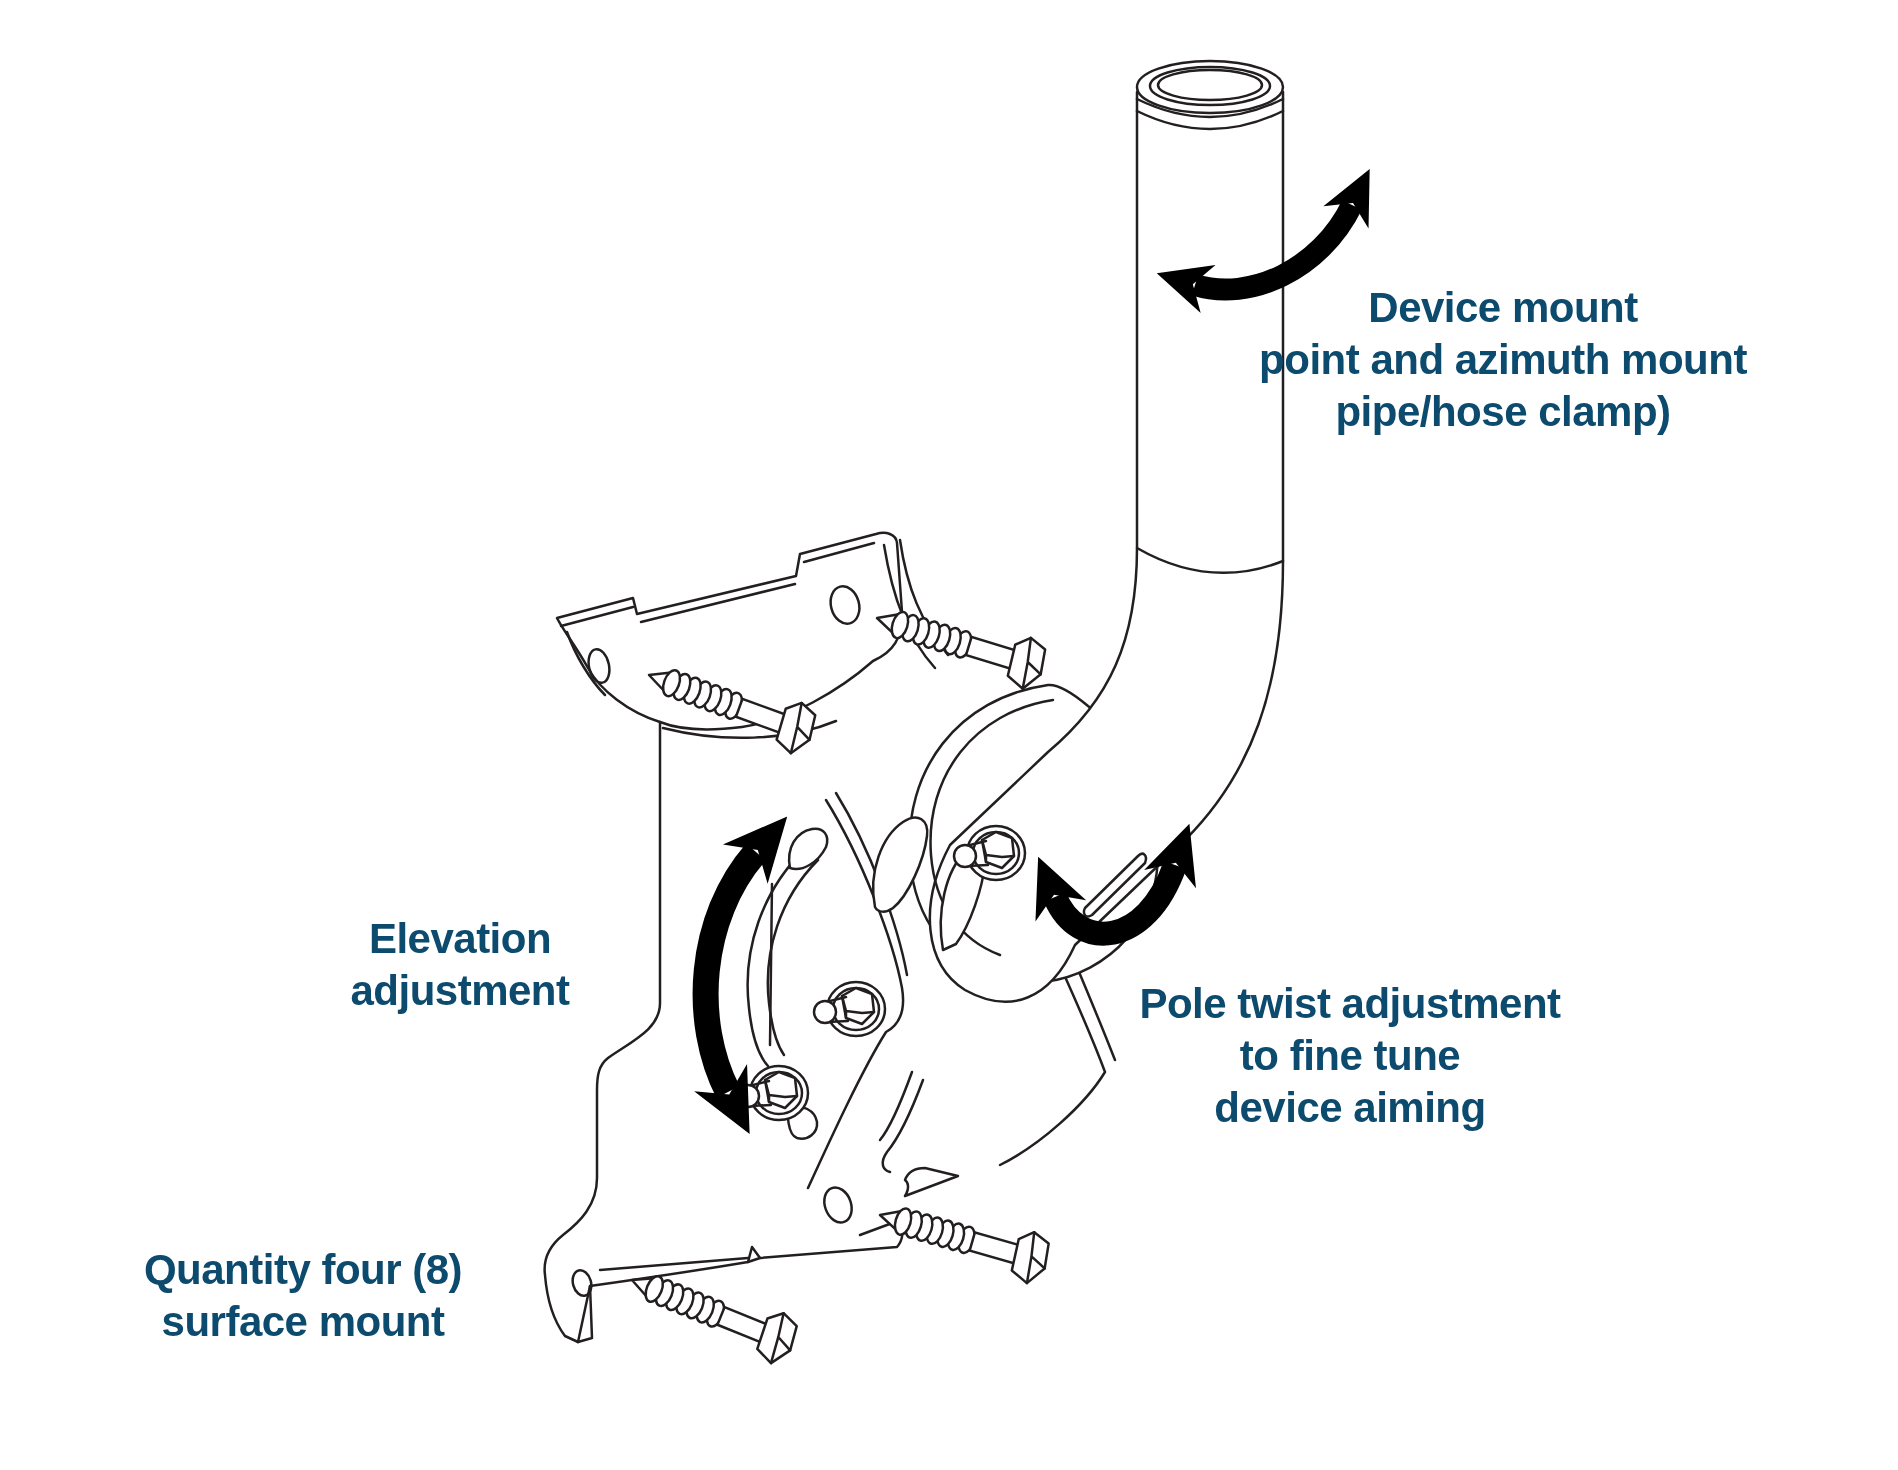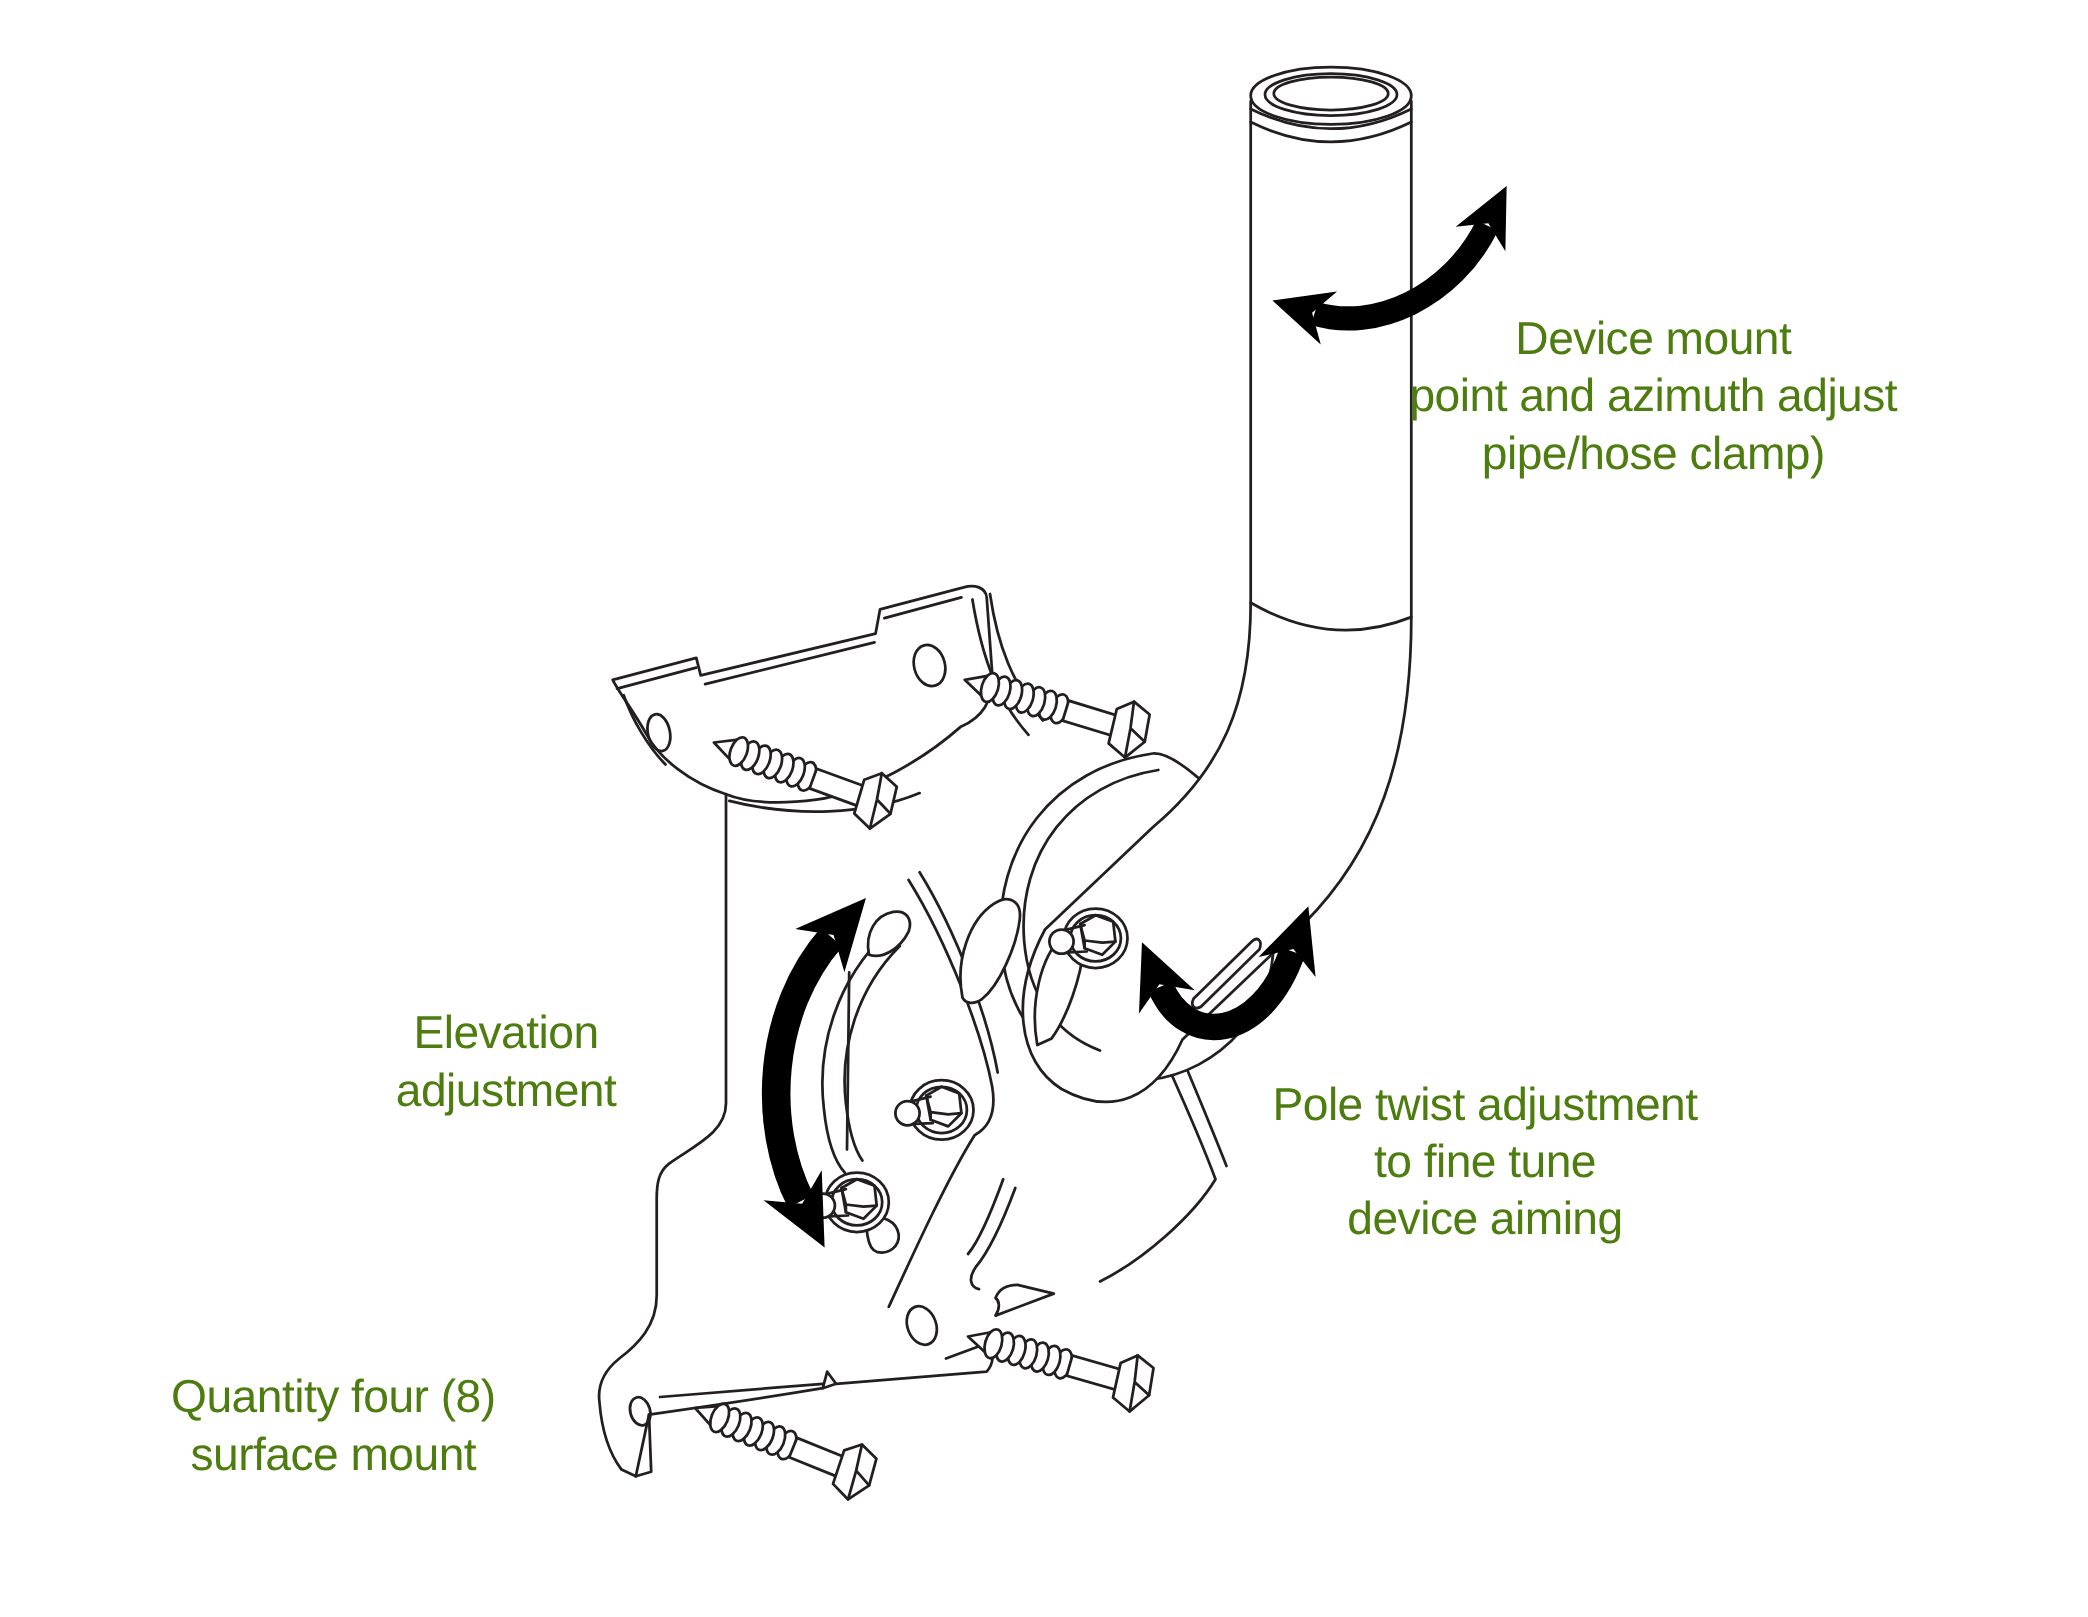--- a/index.html
+++ b/index.html
@@ -6,23 +6,23 @@
   #canvas{
     position:relative;
     width:1898px;height:1470px;
     background:#ffffff;
     overflow:hidden;
     font-family:"Liberation Sans","DejaVu Sans",sans-serif;
   }
   #drawing{position:absolute;left:0;top:0;width:1898px;height:1470px;}
   .label{
     position:absolute;
-    color:#4d7c0f;
+    color:#0c4a6e;
     font-size:42px;
-    font-weight:400;
+    font-weight:700;
     letter-spacing:-0.5px;
     line-height:52px;
     text-align:center;
     white-space:nowrap;
   }
   .label div{min-height:52px;}
   #device-label{left:1203px;top:282px;width:600px;}
   #elevation-label{left:260px;top:913px;width:400px;}
   #pole-twist-label{left:1050px;top:978px;width:600px;}
   #lag-bolts-label{left:53px;top:1244px;width:500px;}
@@ -150,21 +150,21 @@
 
     <g fill="none" stroke="#000000" stroke-linecap="butt">
       <path d="M1195,285 C1250,302 1320,270 1352,205" stroke-width="22" marker-start="url(#ah)" marker-end="url(#ah)"></path>
       <path d="M756,852 C698,918 692,1022 728,1092" stroke-width="26" marker-start="url(#ah)" marker-end="url(#ah)"></path>
       <path d="M1055,897 C1078,952 1146,948 1175,865" stroke-width="24" marker-start="url(#ah)" marker-end="url(#ah)"></path>
     </g>
   </svg>
 
   <div id="device-label" class="label">
     <div>Device mount</div>
-    <div>point and azimuth adjust</div>
+    <div>point and azimuth mount</div>
     <div>pipe/hose clamp)</div>
   </div>
 
   <div id="elevation-label" class="label">
     <div>Elevation</div>
     <div>adjustment</div>
   </div>
 
   <div id="pole-twist-label" class="label">
     <div>Pole twist adjustment</div>

